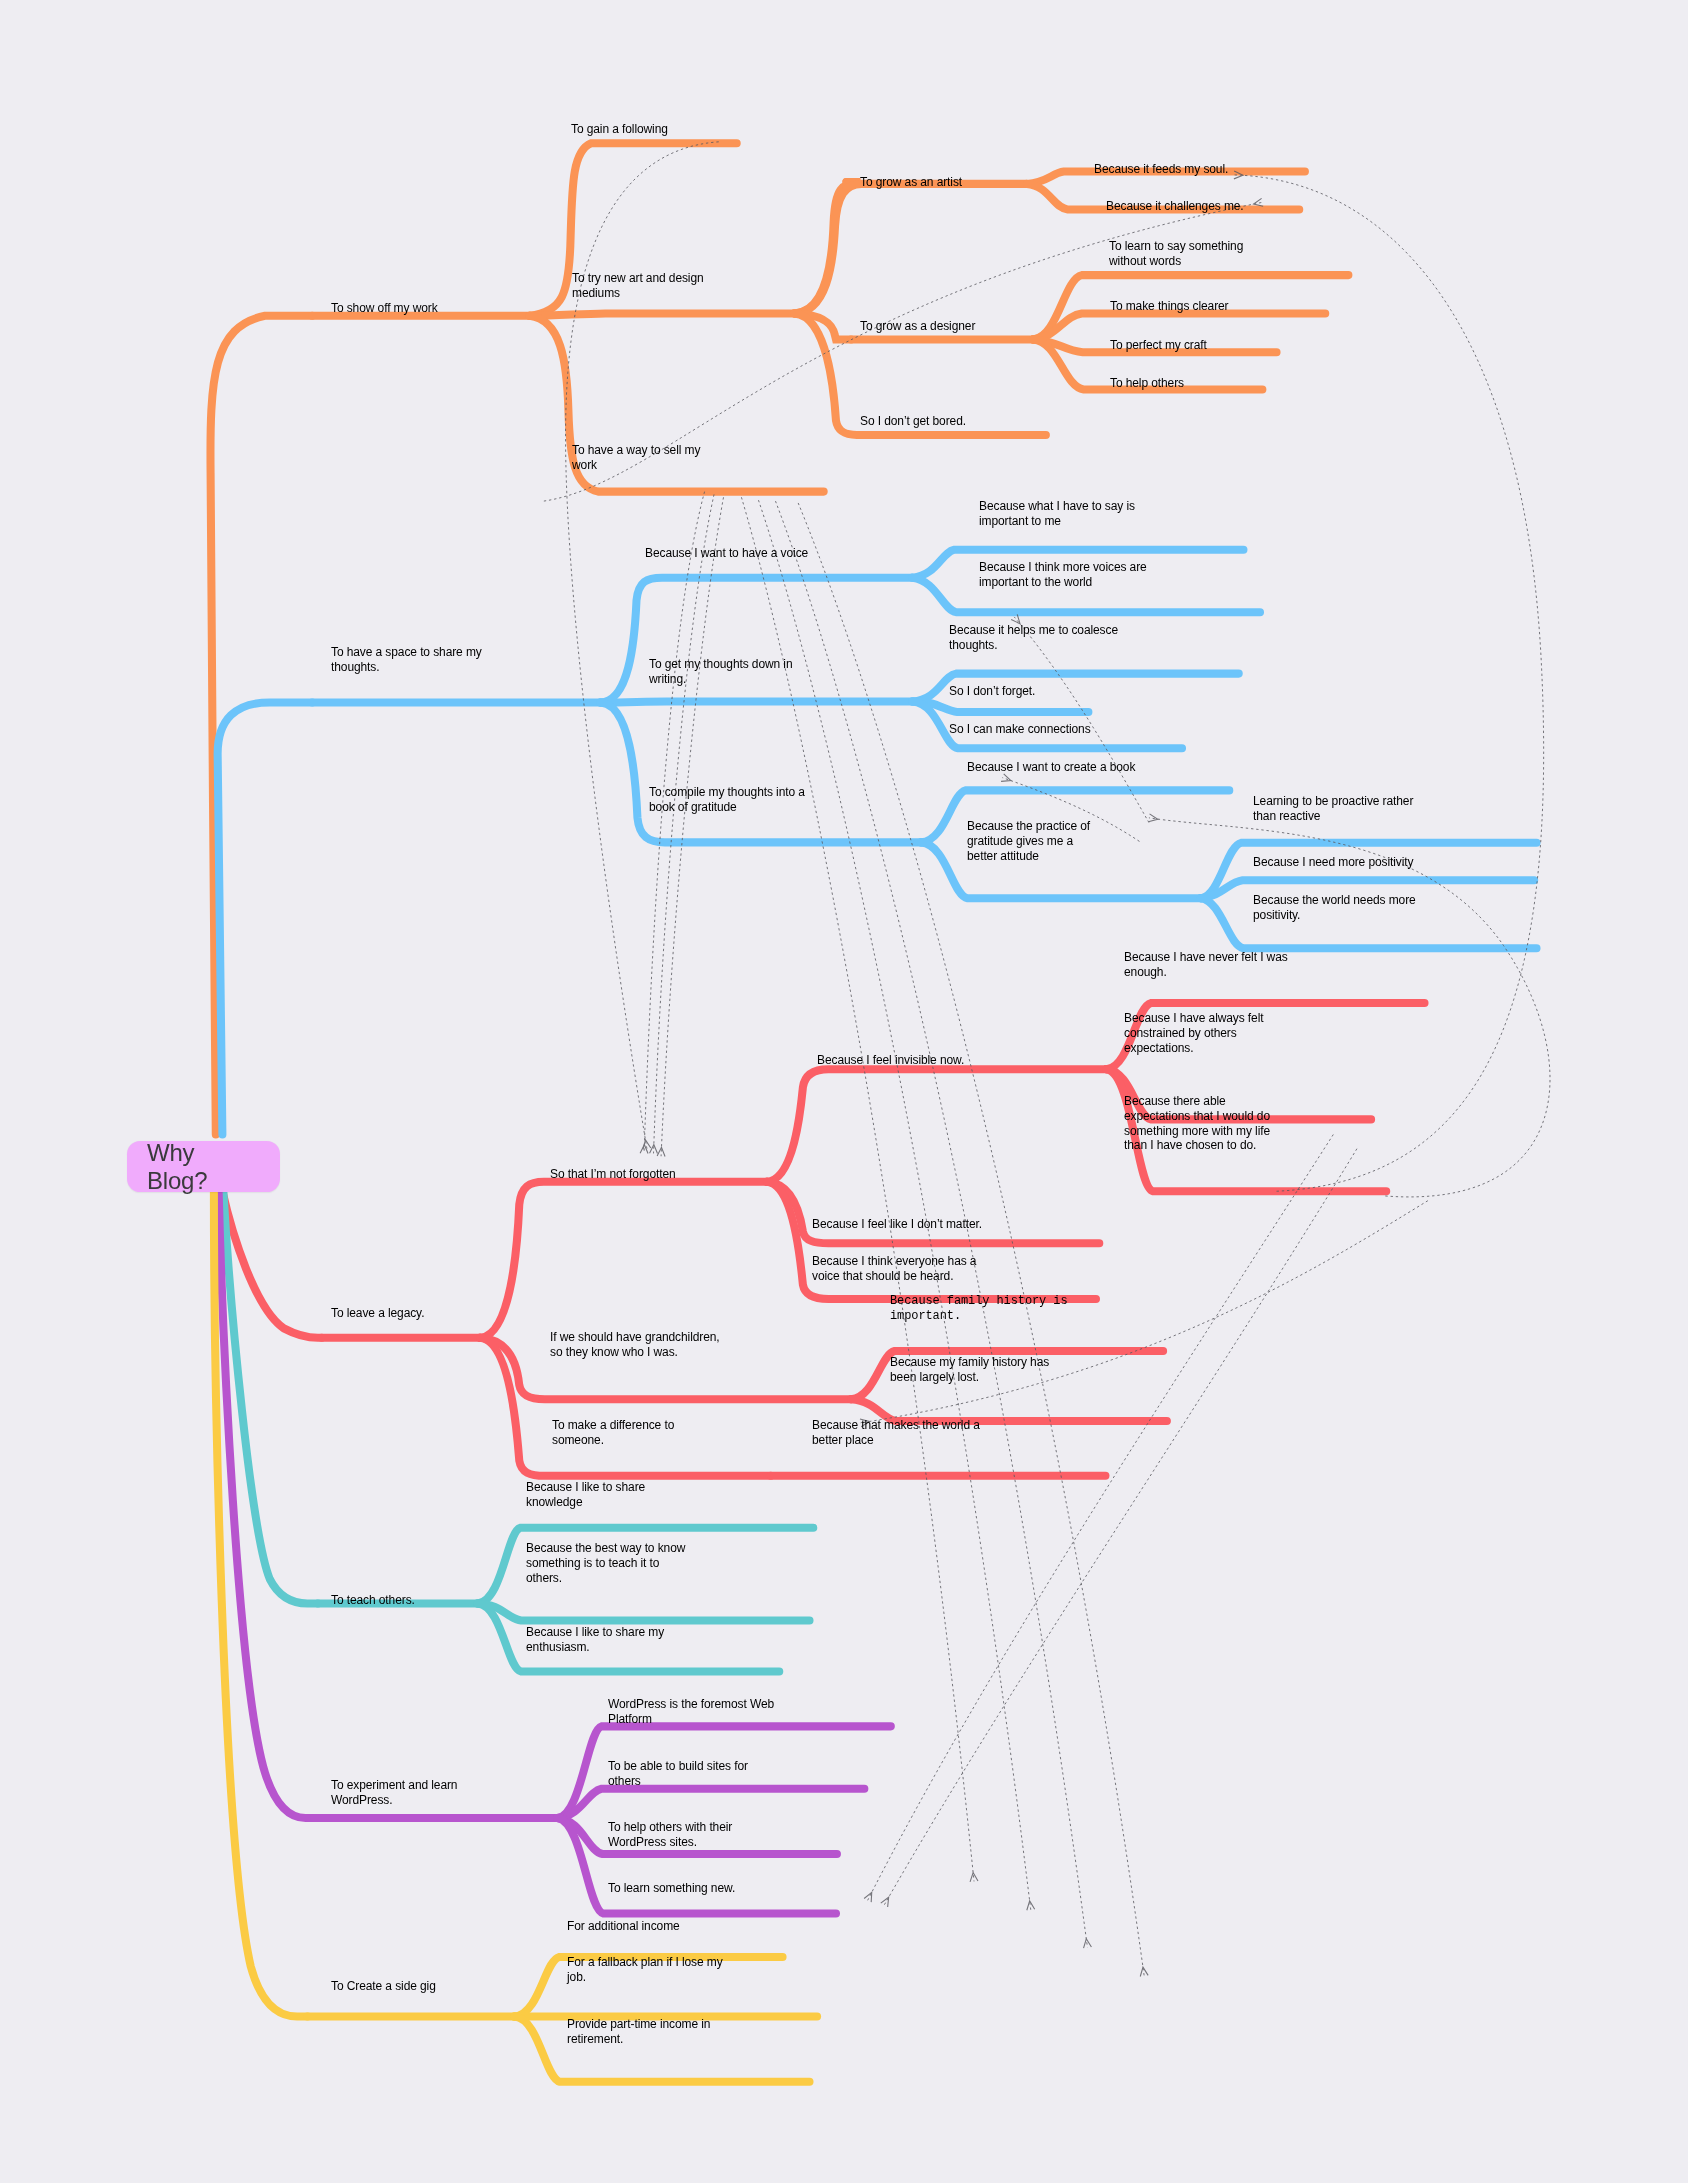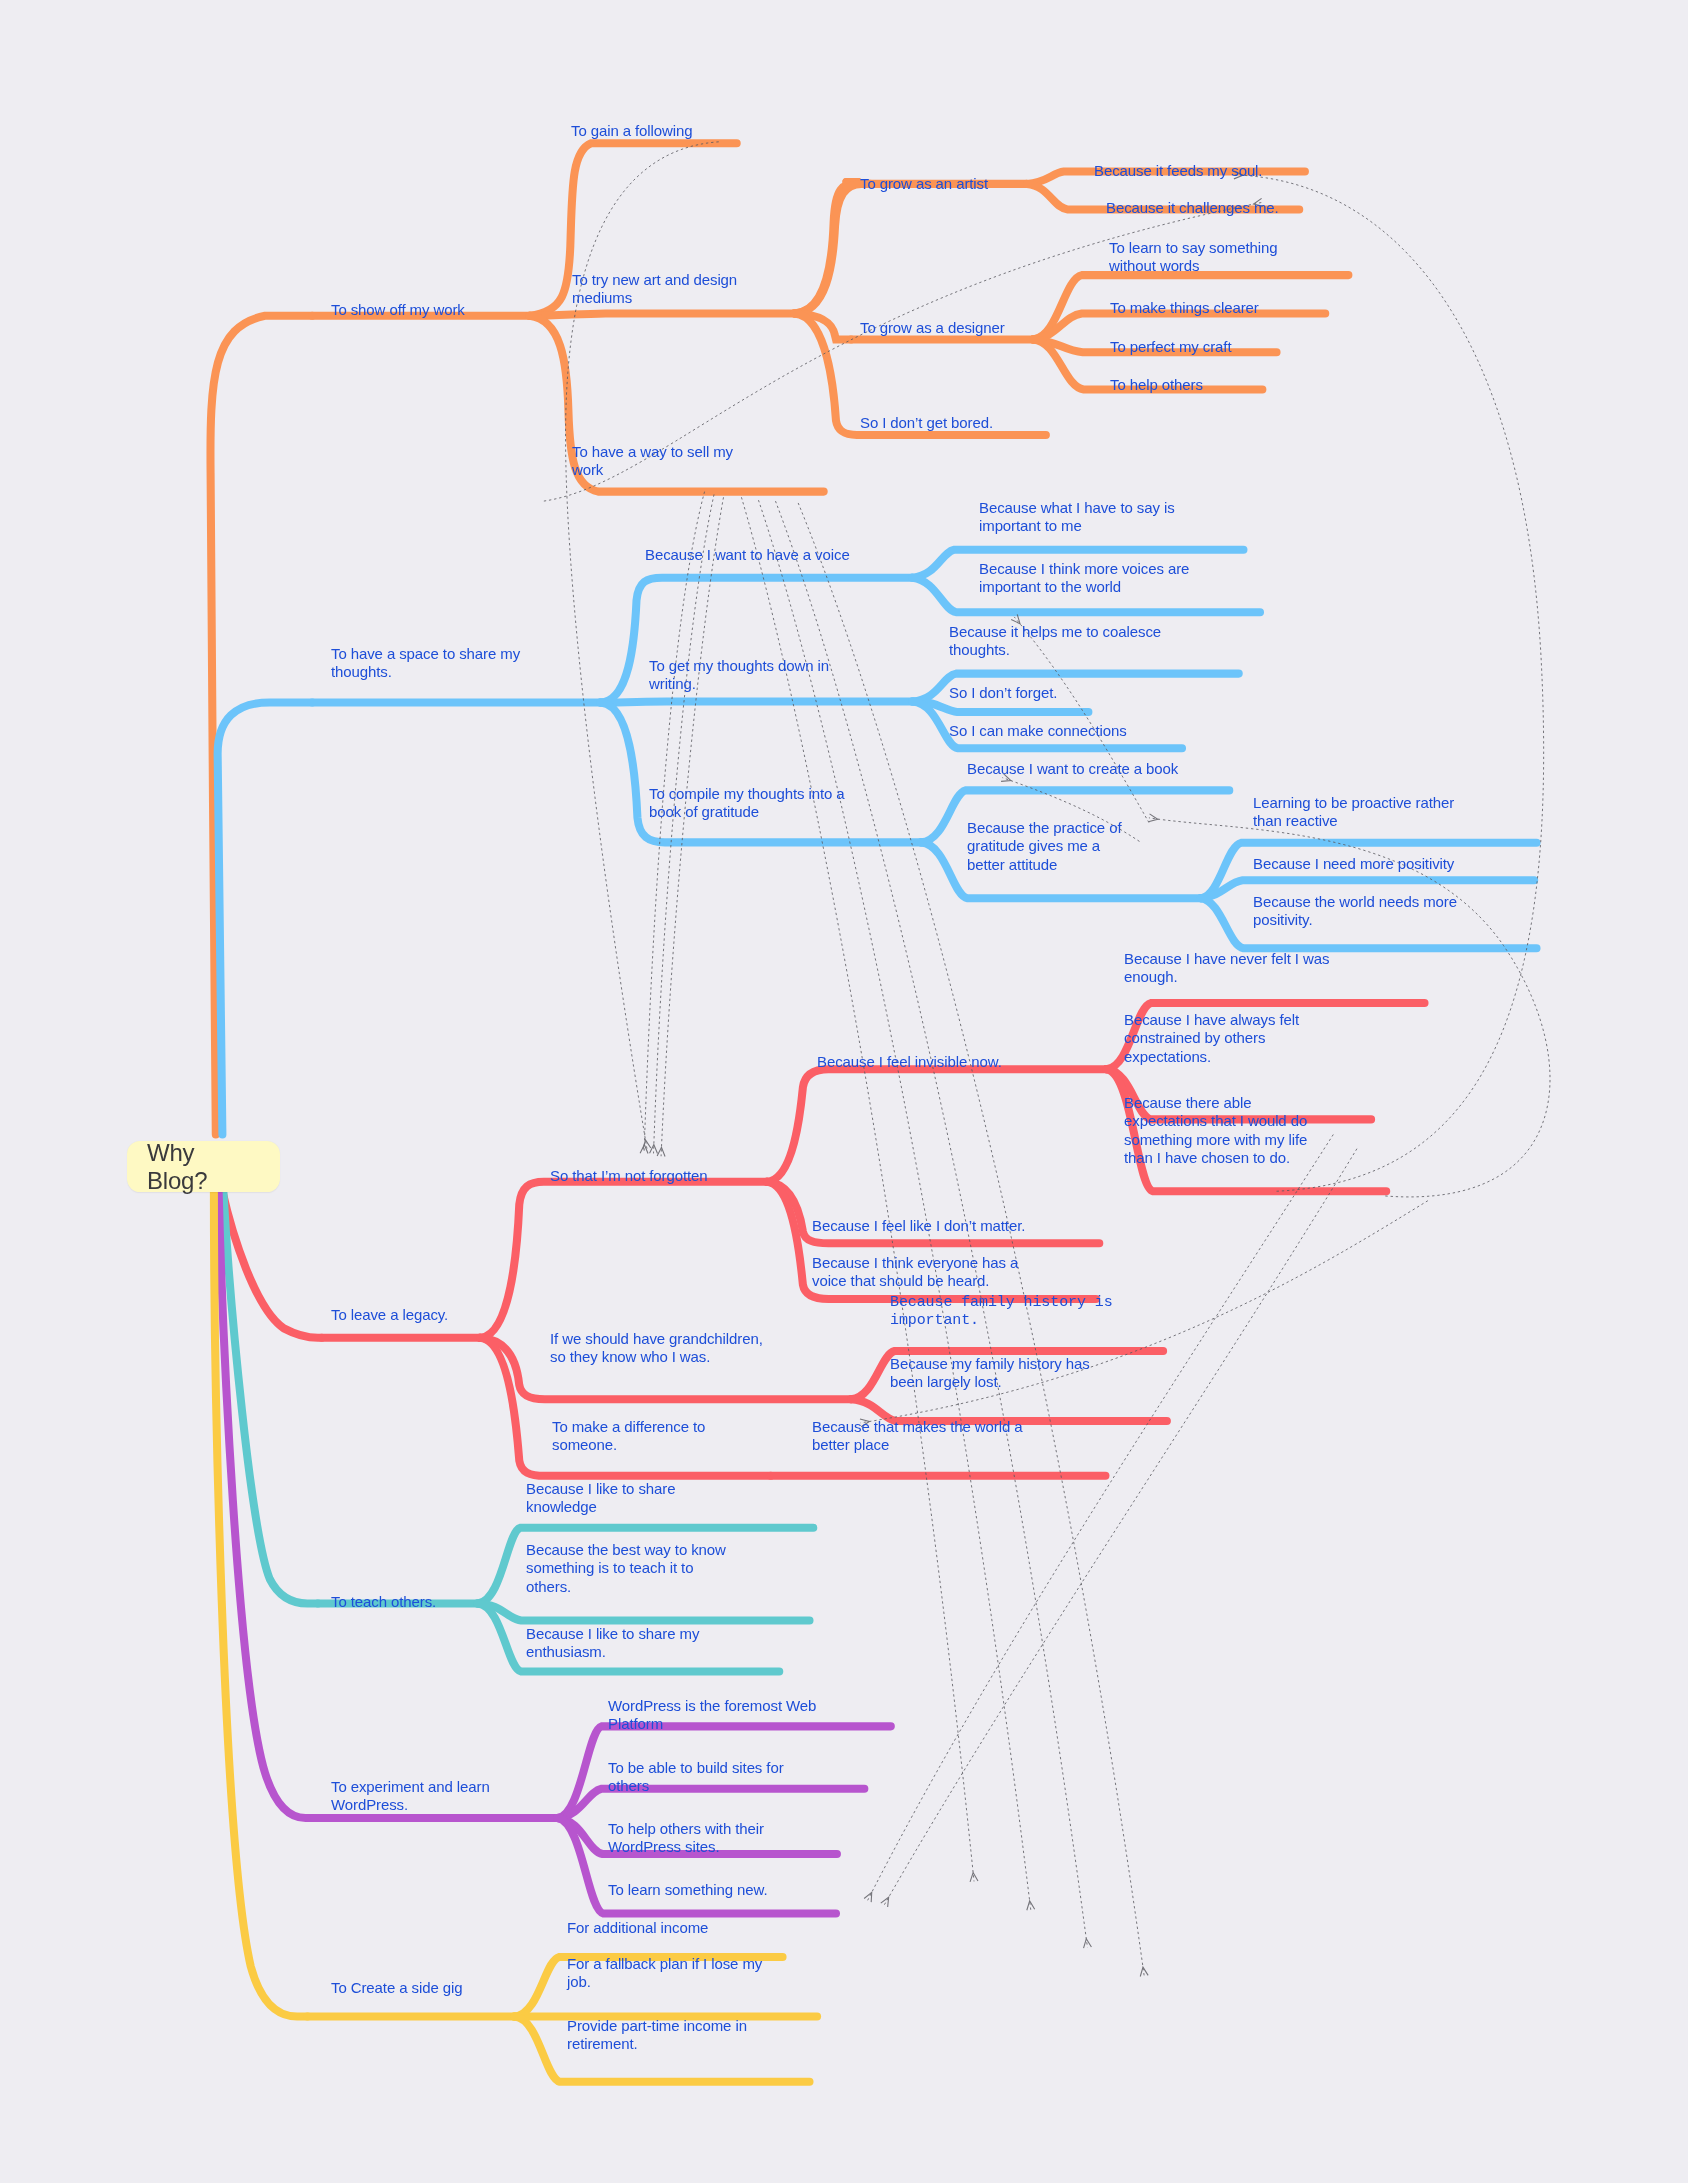--- a/index.html
+++ b/index.html
@@ -18,30 +18,30 @@
   }
   svg.mm-layer {
     position: absolute;
     top: 0; left: 0;
     width: 1689px;
     height: 2183px;
     pointer-events: none;
   }
   .node-label {
     position: absolute;
-    color: #1d4ed8;
-    font-size: 15px;
+    color: #000000;
+    font-size: 12px;
     line-height: 1.23;
     font-family: "Liberation Sans", sans-serif;
     white-space: pre-line;
     letter-spacing: -0.1px;
   }
   .root-node {
     position: absolute;
-    background: #fef9c3;
+    background: #f0abfc;
     border-radius: 13.2px;
     color: #3a3a3c;
     font-size: 24px;
     font-family: "Liberation Sans", sans-serif;
     display: flex;
     align-items: center;
     justify-content: center;
     padding: 0 20px;
     box-shadow: 0 0.5px 1.4px rgba(0,0,0,0.06);
     letter-spacing: -0.2px;

